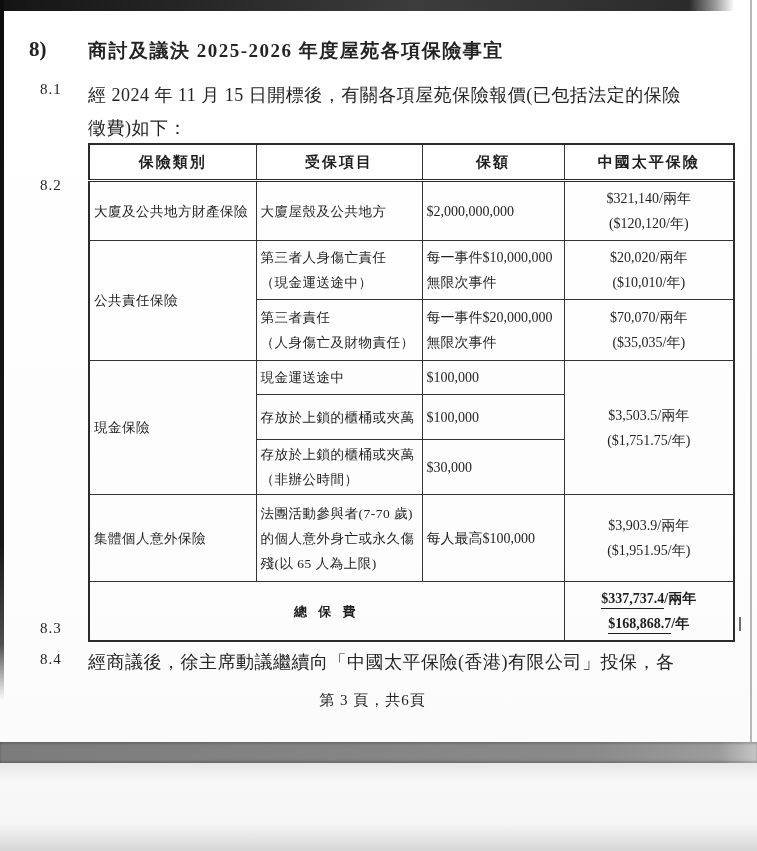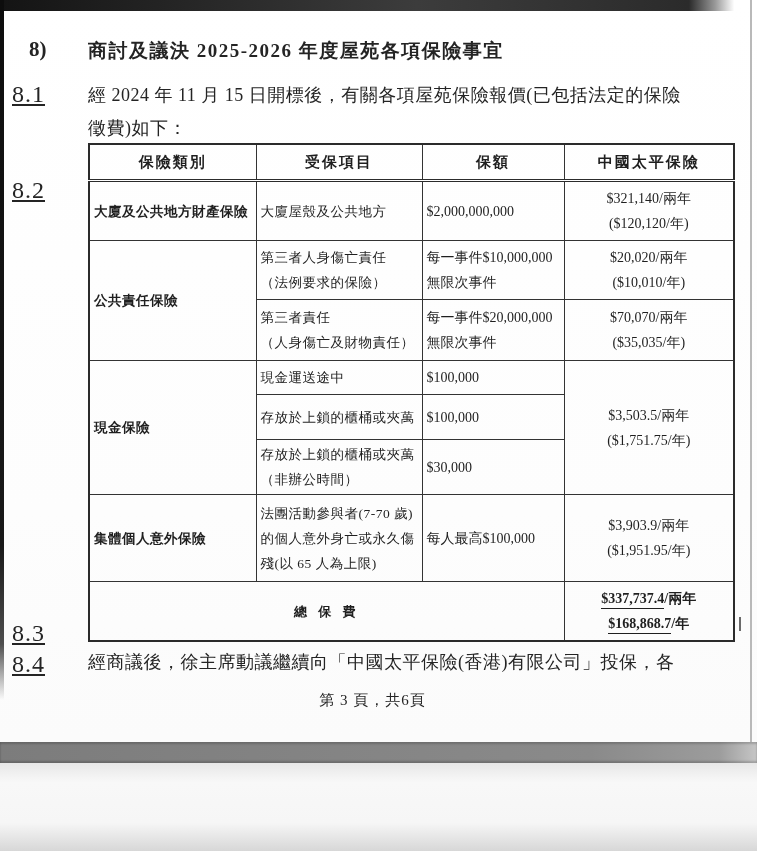--- a/index.html
+++ b/index.html
@@ -16,40 +16,40 @@
     background:linear-gradient(180deg,#0d0d0d 0%,#191919 78%,#4e4e4e 92%,rgba(255,255,255,0) 100%);}
   .right-line{position:absolute;top:0;right:5px;width:2px;height:851px;background:#b9b9b9;}
   .right-tick{position:absolute;top:617px;left:739px;width:2px;height:14px;background:#6a6a6a;}
   .gray-band{position:absolute;top:742px;left:0;width:757px;height:21px;
     background:linear-gradient(90deg,#7c7c7c 0%,#8a8a8a 78%,#9c9c9c 95%,#c6c6c6 100%);
     box-shadow:inset 0 2px 2px rgba(0,0,0,.18), inset 0 -2px 2px rgba(0,0,0,.18);}
   .bottom-area{position:absolute;top:763px;left:0;width:757px;height:88px;
     background:linear-gradient(180deg,#e7e7e7 0%,#f8f8f8 22%,#f6f6f6 68%,#d7d7d7 100%);}
 
   
-  .margin-num{position:absolute;left:12px;font-size:24px;letter-spacing:1px;text-decoration:underline;}
+  .margin-num{position:absolute;left:40px;font-size:15px;letter-spacing:1px;}
   .sec-num{position:absolute;left:29px;top:37px;font-size:21px;font-weight:bold;}
   .sec-title{position:absolute;left:88px;top:38px;font-size:19px;font-weight:bold;letter-spacing:1.5px;}
   .i81-num{top:81px;}
   .i81-text{position:absolute;left:88px;top:79px;width:660px;font-size:18px;line-height:33px;letter-spacing:.5px;}
   .i82-num{top:149px;margin-top:28px;}
   .i83-num{top:620px;}
   .i83-text{position:absolute;left:88px;top:619px;font-size:18px;letter-spacing:.5px;}
   .i84-num{top:651px;}
   .i84-text{position:absolute;left:88px;top:650px;font-size:18px;letter-spacing:.5px;white-space:nowrap;}
   .pfooter{position:absolute;top:691px;left:0;width:745px;text-align:center;font-size:15px;letter-spacing:1px;}
 
   
   table.ins{position:absolute;top:143px;left:88px;border-collapse:collapse;
     border:2px solid #2b2b2b;table-layout:fixed;width:645px;
     font-size:13.5px;color:#1f1f1f;}
   table.ins td{border:1px solid #333;vertical-align:middle;padding:2px 4px;line-height:25px;overflow:hidden;}
   tr.hdr td{height:30px;text-align:center;font-weight:bold;font-size:15px;letter-spacing:2px;
     border-bottom:3px double #2b2b2b;}
-  td.cat{text-align:left;padding-left:5px;font-weight:700;letter-spacing:.5px;}
+  td.cat{text-align:left;padding-left:5px;font-weight:400;letter-spacing:.5px;}
   td.item{text-align:left;padding-left:7px;letter-spacing:.5px;}
   td.amt{text-align:left;padding-left:6px;font-size:14px;}
   td.prem{text-align:center;font-size:14px;}
   td.va-top{vertical-align:top;padding-top:5px;}
   td.va-bottom{vertical-align:bottom;padding-bottom:7px;}
   tr.r1 td{height:54px;}
   tr.r2a td{height:54px;}
   tr.r2b td{height:56px;}
   tr.r3a td{height:29px;}
   tr.r3b td{height:40px;}
@@ -101,21 +101,21 @@
       <td class="amt">$2,000,000,000</td>
       <td class="prem">
         <div>$321,140/兩年</div>
         <div>($120,120/年)</div>
       </td>
     </tr>
     <tr class="r2a">
       <td class="cat" rowspan="2">公共責任保險</td>
       <td class="item">
         <div>第三者人身傷亡責任</div>
-        <div>（法例要求的保險）</div>
+        <div>（現金運送途中）</div>
       </td>
       <td class="amt">
         <div>每一事件$10,000,000</div>
         <div>無限次事件</div>
       </td>
       <td class="prem">
         <div>$20,020/兩年</div>
         <div>($10,010/年)</div>
       </td>
     </tr>

